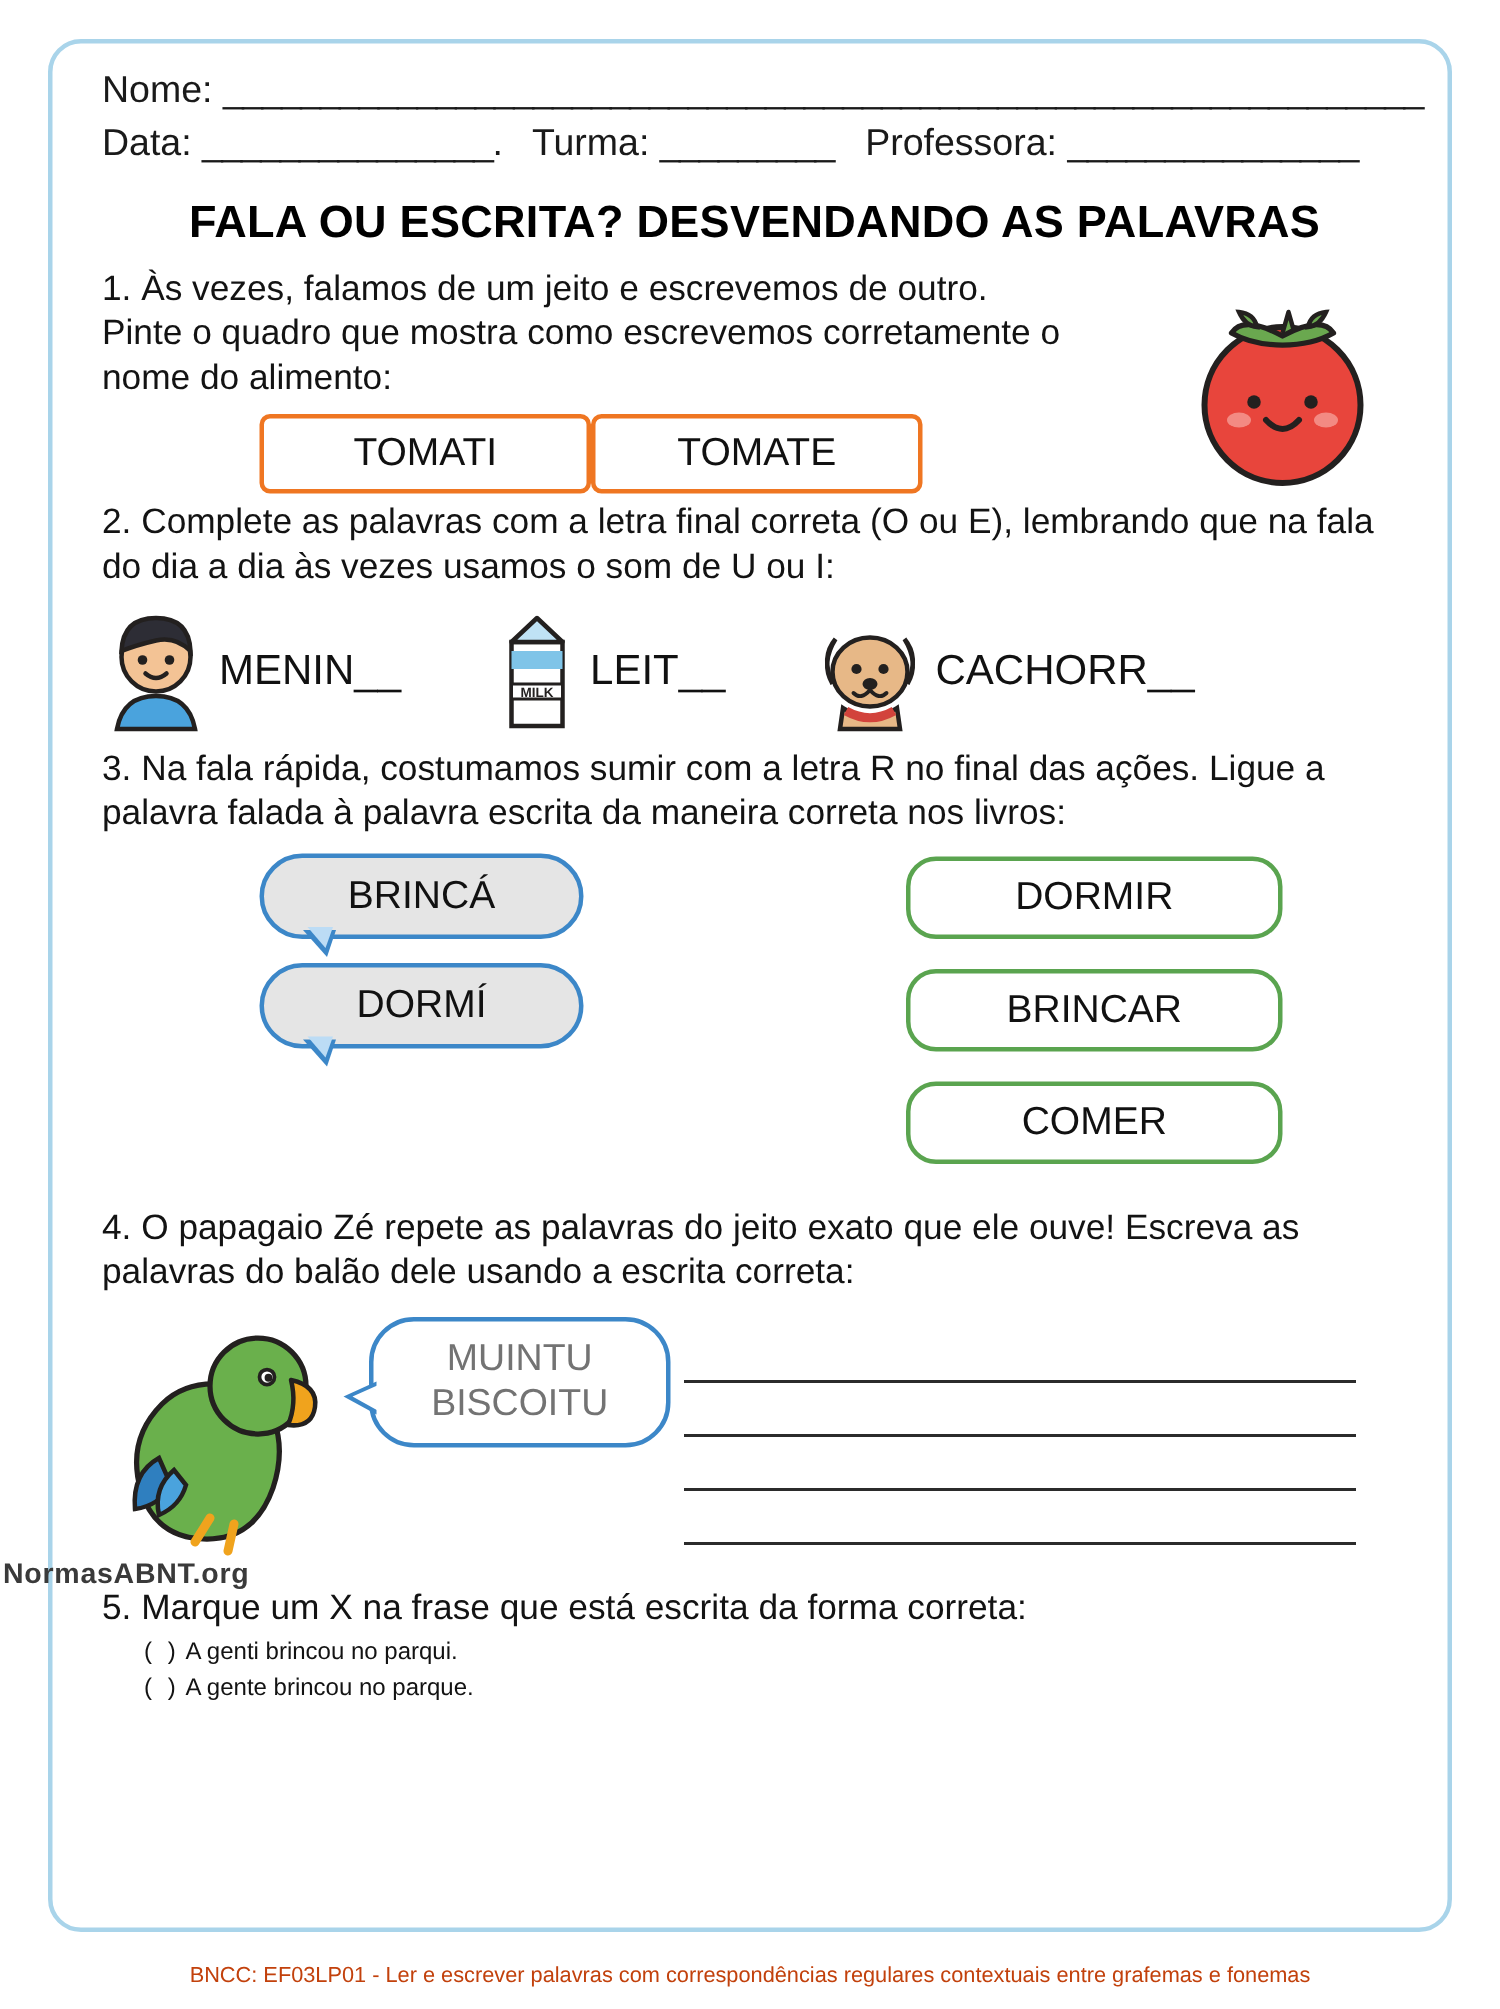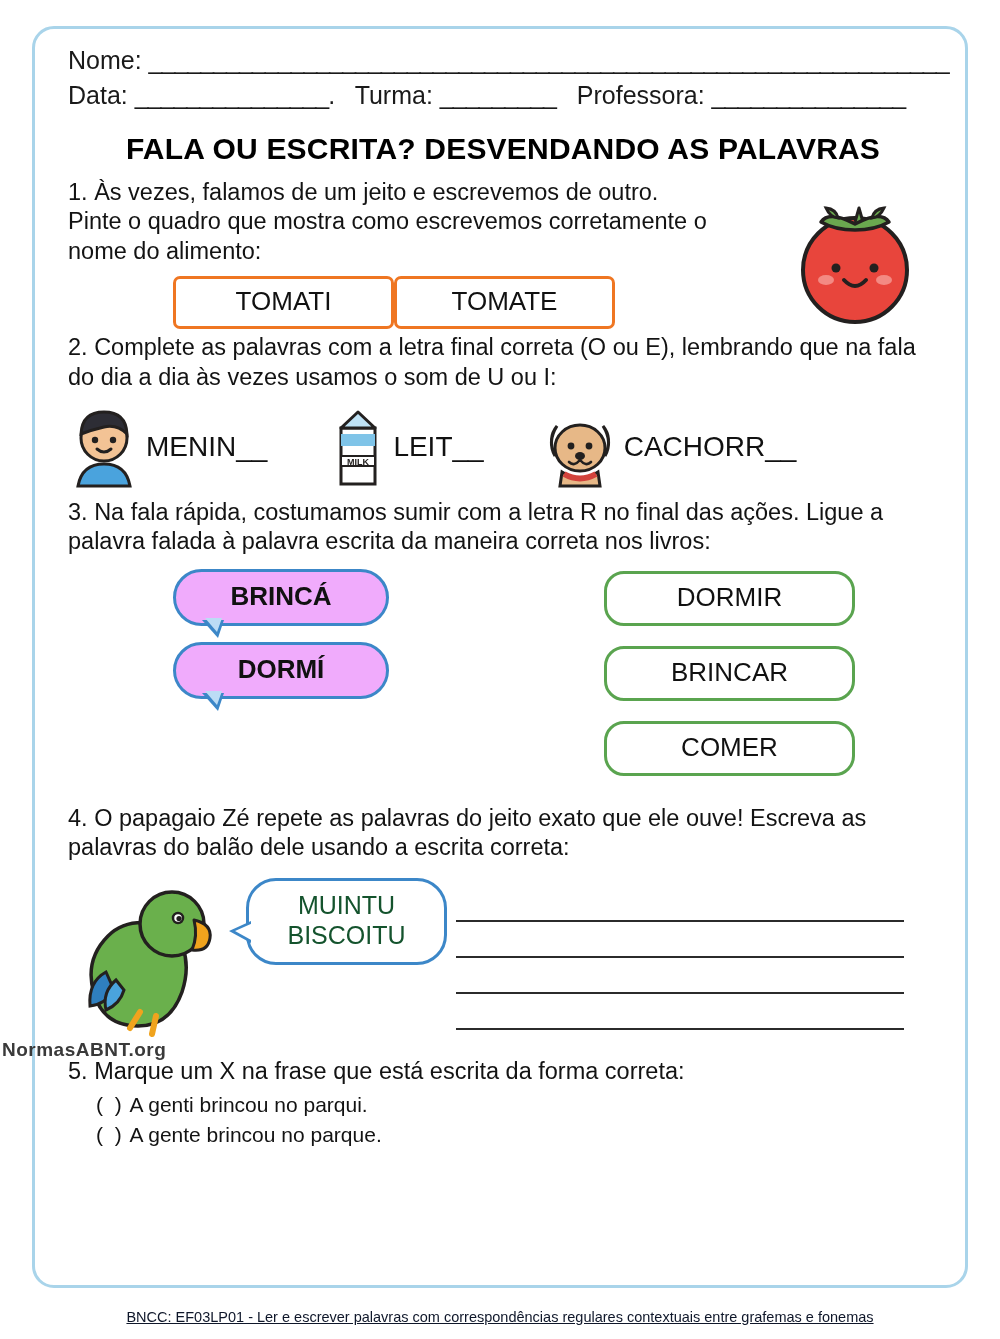--- a/index.html
+++ b/index.html
@@ -126,26 +126,26 @@
     justify-content: space-between;
     margin-top: 12px;
     margin-bottom: 8px;
     padding-right: 34px;
   }
   .bubble-col { width: 330px; }
   .bubble {
     position: relative;
     width: 210px;
     margin: 0 0 16px 105px;
-    background: #f0abfc;
+    background: #e5e5e5;
     border: 3px solid #3c87c8;
     border-radius: 42px;
     text-align: center;
     font-size: 26px;
-    font-weight: bold;
+    font-weight: normal;
     color: #111;
     padding: 9px 0 11px;
   }
   .bubble::after {
     content: "";
     position: absolute;
     left: 26px;
     bottom: -15px;
     width: 0; height: 0;
     border-left: 16px solid transparent;
@@ -191,21 +191,21 @@
   .parrot-bubble {
     position: absolute;
     left: 178px;
     top: 10px;
     width: 195px;
     background: #fff;
     border: 3px solid #3c87c8;
     border-radius: 30px;
     text-align: center;
     font-size: 25px;
-    color: #14532d;
+    color: #737373;
     padding: 10px 0 12px;
     line-height: 1.18;
   }
   .parrot-bubble::after {
     content: "";
     position: absolute;
     left: -20px;
     top: 40px;
     width: 0; height: 0;
     border-top: 10px solid transparent;
@@ -233,36 +233,35 @@
     border-bottom: 2px solid #2b2b2b;
     height: 34px;
   }
 
   
   .q5-opts {
     margin-top: 6px;
     margin-left: 28px;
   }
   .q5-opt {
-    font-size: 21px;
+    font-size: 16px;
     color: #131313;
     margin-bottom: 6px;
   }
   .paren { letter-spacing: 3px; }
 
   
   .footer {
     position: absolute;
     left: 0;
     right: 0;
     bottom: 14px;
     text-align: center;
     font-size: 14.5px;
-    color: #0f172a;
-    text-decoration: underline;
+    color: #c2410c;
   }
 </style>
 </head>
 <body>
 
 <div class="page-frame"></div>
 
 <div class="sidebar-watermark">NormasABNT.org</div>
 
 <div class="content">

